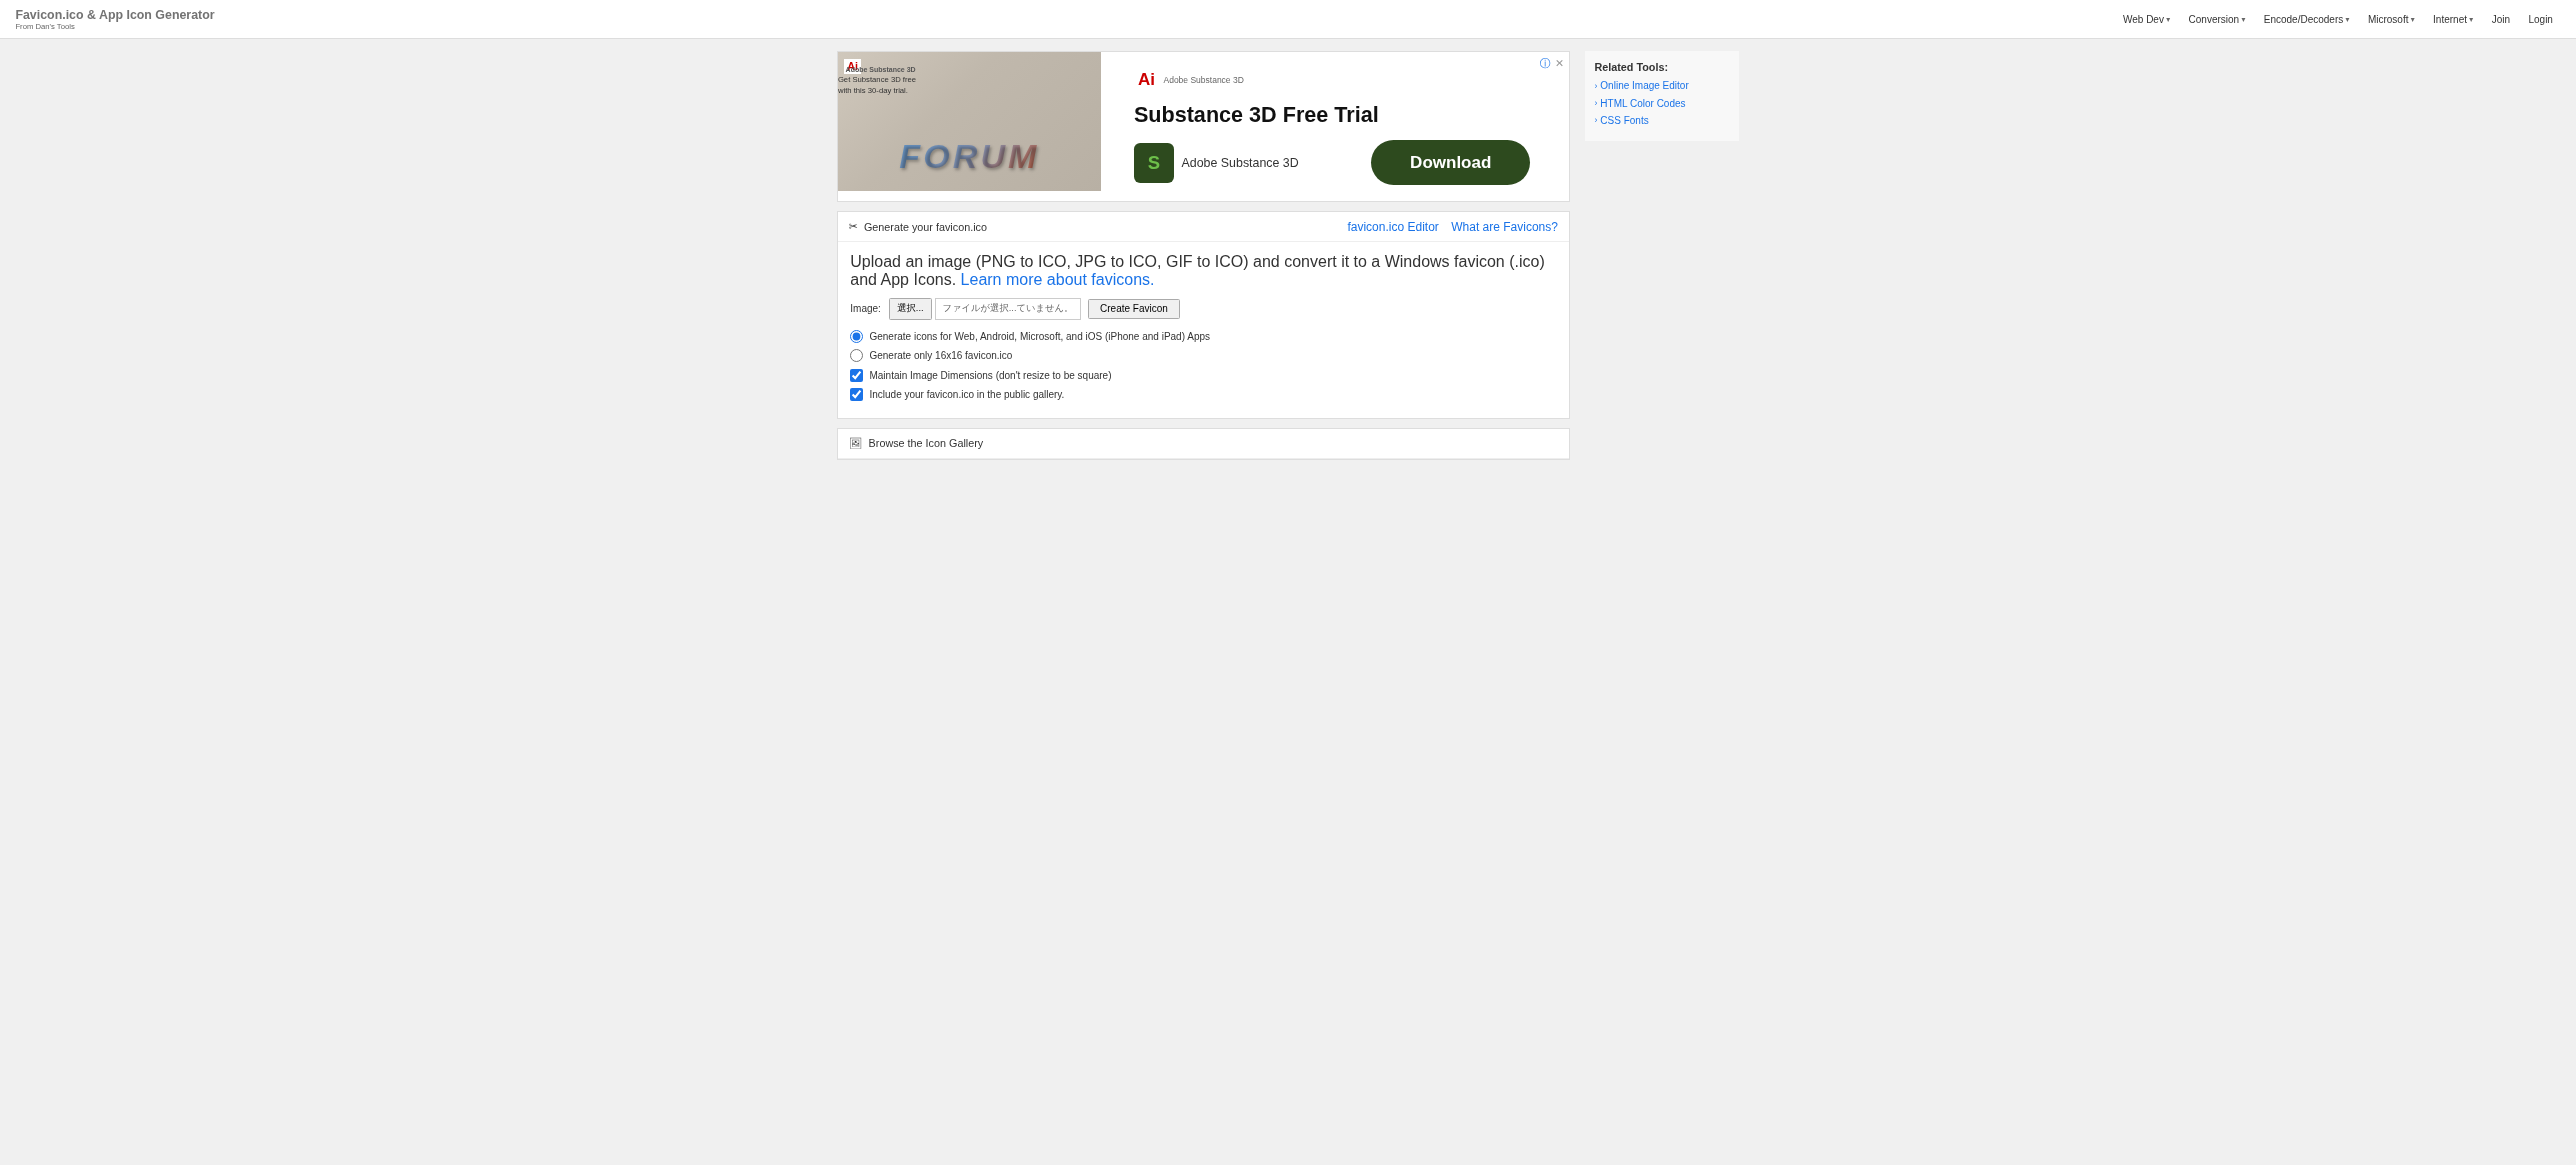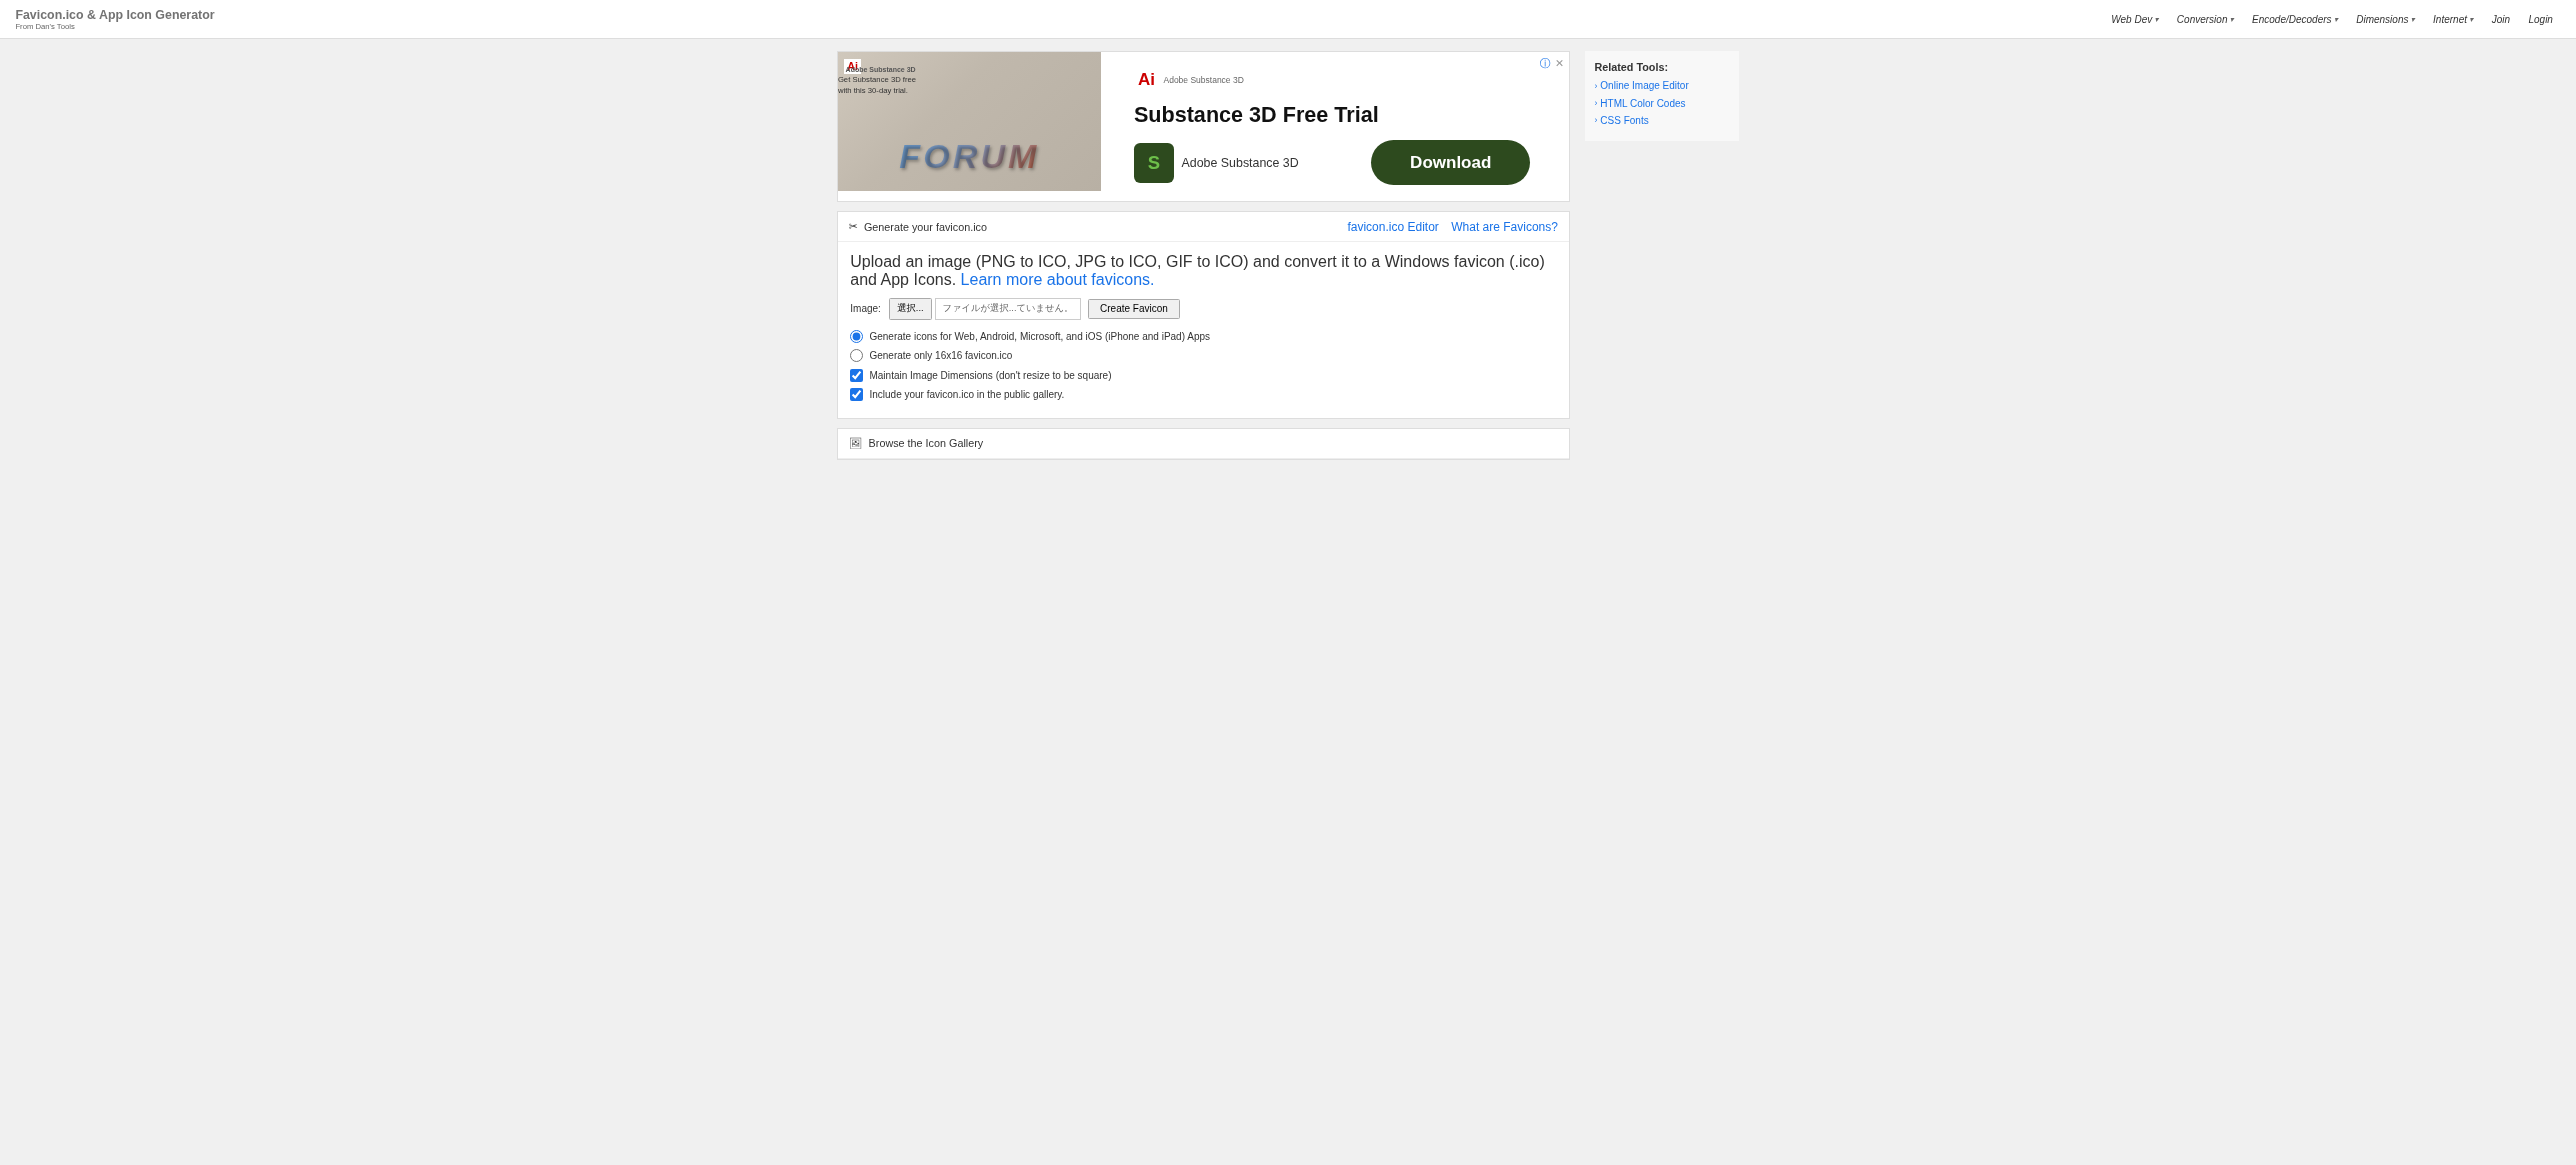--- a/index.html
+++ b/index.html
@@ -29,21 +29,20 @@
       text-decoration: none;
     }
     #navbar .brand-sub {
       font-size: 7.7px;
       color: #666;
     }
     #navbar .nav-links {
       display: flex;
       align-items: center;
       gap: 3.1px;
-      font-style: italic;
     }
     .nav-item {
       padding: 4.6px 7.7px;
       cursor: pointer;
       color: #333;
       font-size: 10px;
       display: flex;
       align-items: center;
       gap: 2.3px;
       white-space: nowrap;
@@ -389,21 +388,21 @@
     </div>
     <div class="nav-item">
       <span>Conversion</span>
       <span class="caret">▾</span>
     </div>
     <div class="nav-item">
       <span>Encode/Decoders</span>
       <span class="caret">▾</span>
     </div>
     <div class="nav-item">
-      <span>Dimensions</span>
+      <span>Microsoft</span>
       <span class="caret">▾</span>
     </div>
     <div class="nav-item">
       <span>Internet</span>
       <span class="caret">▾</span>
     </div>
     <span class="nav-join">Join</span>
     <span class="nav-login">Login</span>
   </div>
 </nav>

